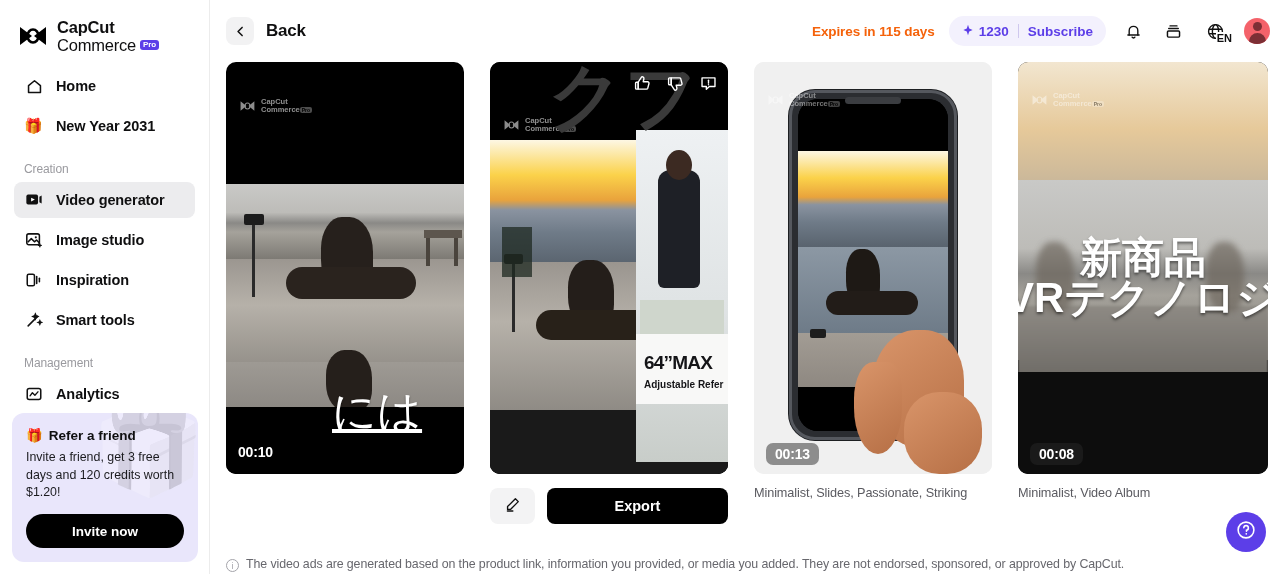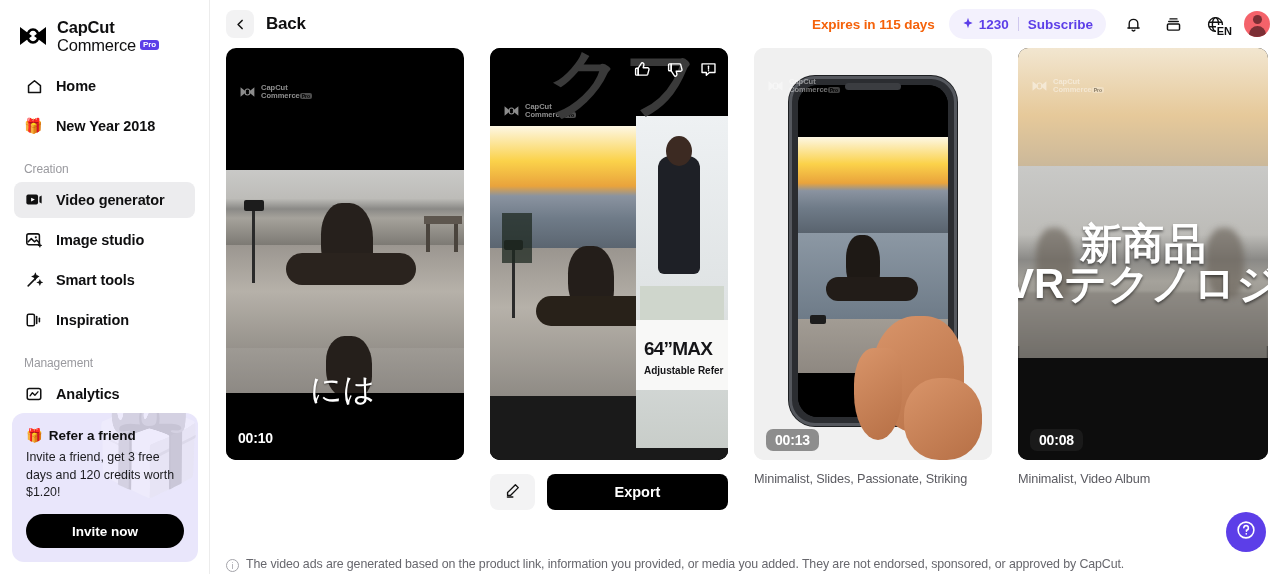--- a/index.html
+++ b/index.html
@@ -71,21 +71,21 @@
   .refer-btn {
     margin-top: 12px; width: 100%; height: 34px; border-radius: 18px;
     background: #000; color: #fff; border: none; font-size: 13.5px; font-weight: 700;
     cursor: pointer; position: relative; z-index: 2; font-family: inherit;
   }
 
   
   .main { flex: 1; position: relative; height: 574px; overflow: hidden; background:#fff;}
 
   .topbar {
-    height: 48px; display: flex; align-items: center;
+    height: 62px; display: flex; align-items: center;
     padding: 0 16px 0 16px; gap: 12px;
   }
   .back-wrap { display: flex; align-items: center; gap: 12px; cursor: pointer; }
   .back-circle {
     width: 28px; height: 28px; border-radius: 8px; background: #f2f2f3;
     display: flex; align-items: center; justify-content: center;
   }
   .back-label { font-size: 17px; font-weight: 700; letter-spacing: -.2px; }
 
   .topbar-right { margin-left: auto; display: flex; align-items: center; gap: 14px; }
@@ -250,21 +250,21 @@
         <span class="nav-icon">
           <svg width="17" height="17" viewBox="0 0 20 20" fill="none" stroke="#111" stroke-width="1.8" stroke-linejoin="round">
             <path d="M3 9 L10 3.2 L17 9 V17 H3 Z"></path>
           </svg>
         </span>
         <span class="nav-label">Home</span>
       </div>
 
       <div class="nav-item">
         <span class="nav-icon nav-emoji">🎁</span>
-        <span class="nav-label">New Year 2018</span>
+        <span class="nav-label">New Year 2031</span>
       </div>
 
       <div class="section-label">Creation</div>
 
       <div class="nav-item active">
         <span class="nav-icon">
           <svg width="18" height="18" viewBox="0 0 20 20">
             <rect x="1.5" y="4" width="13" height="11" rx="2" fill="#111"></rect>
             <path d="M16 6.5 L16 12.5 L18.5 14 L18.5 5 Z" fill="#111"></path>
             <path d="M6.8 7.4 L11 9.5 L6.8 11.6 Z" fill="#fff"></path>
@@ -280,38 +280,38 @@
             <path d="M3 12.5 L7 8.5 L10.5 12 L12.8 10 L15.8 13" stroke-linejoin="round"></path>
             <circle cx="12" cy="7" r="1.2" fill="#111" stroke="none"></circle>
             <path d="M16.5 14.5 v3 M15 16 h3" stroke-width="1.6" stroke-linecap="round"></path>
           </svg>
         </span>
         <span class="nav-label">Image studio</span>
       </div>
 
       <div class="nav-item">
         <span class="nav-icon">
+          <svg width="18" height="18" viewBox="0 0 20 20" fill="none" stroke="#111" stroke-width="1.7">
+            <rect x="2.5" y="3.5" width="8" height="13" rx="1.8"></rect>
+            <path d="M13 6 v8" stroke-linecap="round"></path>
+            <path d="M16 8 v4" stroke-linecap="round"></path>
+          </svg>
+        </span>
+        <span class="nav-label">Inspiration</span>
+      </div>
+
+      <div class="nav-item">
+        <span class="nav-icon">
           <svg width="18" height="18" viewBox="0 0 20 20" fill="none" stroke="#111" stroke-width="1.7" stroke-linecap="round">
             <path d="M3.5 16.5 L14 6"></path>
             <path d="M11.5 3.5 l.8 1.8 l1.8 .8 l-1.8 .8 l-.8 1.8 l-.8 -1.8 l-1.8 -.8 l1.8 -.8 Z" fill="#111"></path>
             <path d="M16.5 11 l.5 1.2 l1.2 .5 l-1.2 .5 l-.5 1.2 l-.5 -1.2 l-1.2 -.5 l1.2 -.5 Z" fill="#111"></path>
           </svg>
         </span>
         <span class="nav-label">Smart tools</span>
-      </div>
-
-      <div class="nav-item">
-        <span class="nav-icon">
-          <svg width="18" height="18" viewBox="0 0 20 20" fill="none" stroke="#111" stroke-width="1.7">
-            <rect x="2.5" y="3.5" width="8" height="13" rx="1.8"></rect>
-            <path d="M13 6 v8" stroke-linecap="round"></path>
-            <path d="M16 8 v4" stroke-linecap="round"></path>
-          </svg>
-        </span>
-        <span class="nav-label">Inspiration</span>
       </div>
 
       <div class="section-label">Management</div>
 
       <div class="nav-item">
         <span class="nav-icon">
           <svg width="18" height="18" viewBox="0 0 20 20" fill="none" stroke="#111" stroke-width="1.7">
             <rect x="2.5" y="4" width="15" height="12" rx="2.2"></rect>
             <path d="M5.6 12 L8.2 8.6 L11 11.4 L14.4 7.6" stroke-linecap="round" stroke-linejoin="round" stroke-width="1.5"></path>
           </svg>
@@ -411,21 +411,21 @@
               <path d="M1 2 L12 11 L1 20 Z" fill="#fff"></path>
                 <path d="M27 2 L16 11 L27 20 Z" fill="#fff"></path>
               <ellipse cx="14" cy="11" rx="4.6" ry="5.6" fill="none" stroke="#fff" stroke-width="2"></ellipse>
             </svg>
             <span class="wm-text">
               <span>CapCut</span><br>
               <span>Commerce</span><span class="wm-pro">Pro</span>
             </span>
           </div>
 
-          <div class="overlay-jp" style="left:84px;top:320px;font-size:32px;">には</div>
+          <div class="overlay-jp" style="left:106px;top:320px;font-size:44px;text-decoration:underline;">には</div>
           <div class="duration">00:10</div>
         </div>
       </div>
 
       <div class="card">
         <div class="thumb">
           <div style="position:absolute;inset:0;background:#000;"></div>
           <div class="overlay-jp" style="left:58px;top:-14px;font-size:74px;color:#3a3a3a;text-shadow:none;font-weight:700;">クフ</div>
 
           <div class="sky" style="top:78px;height:125px;"></div>

